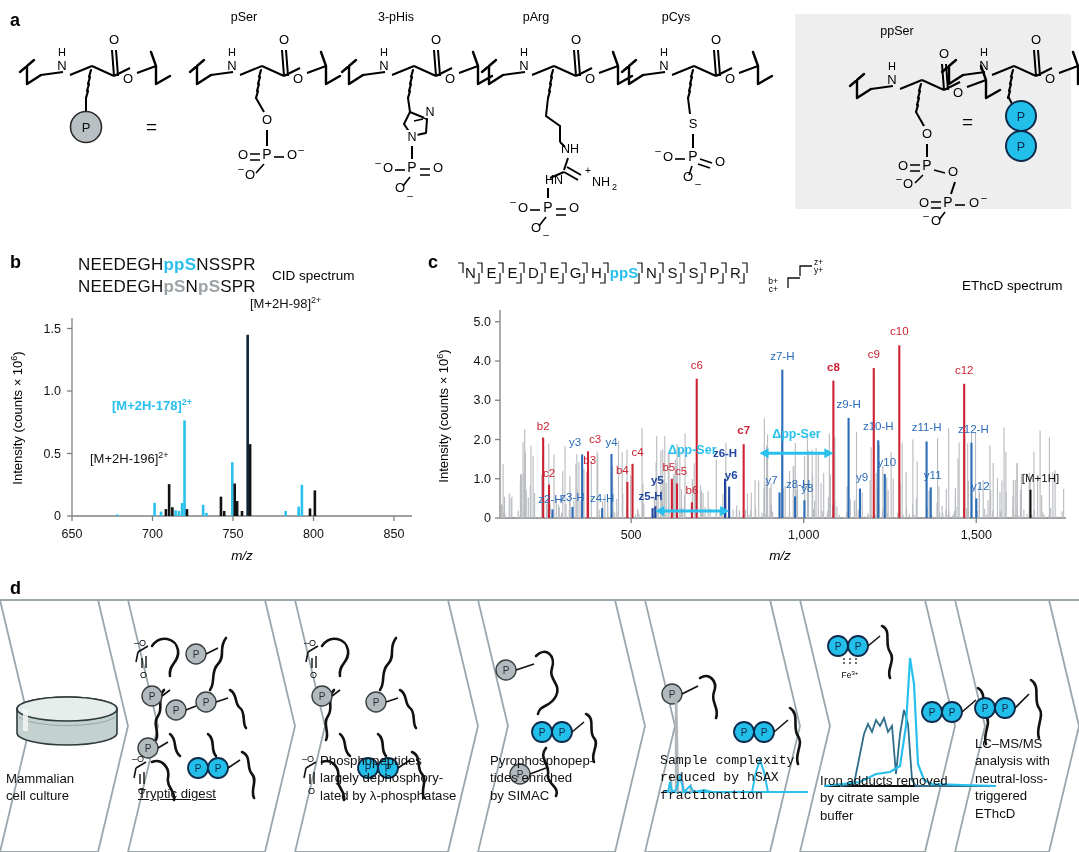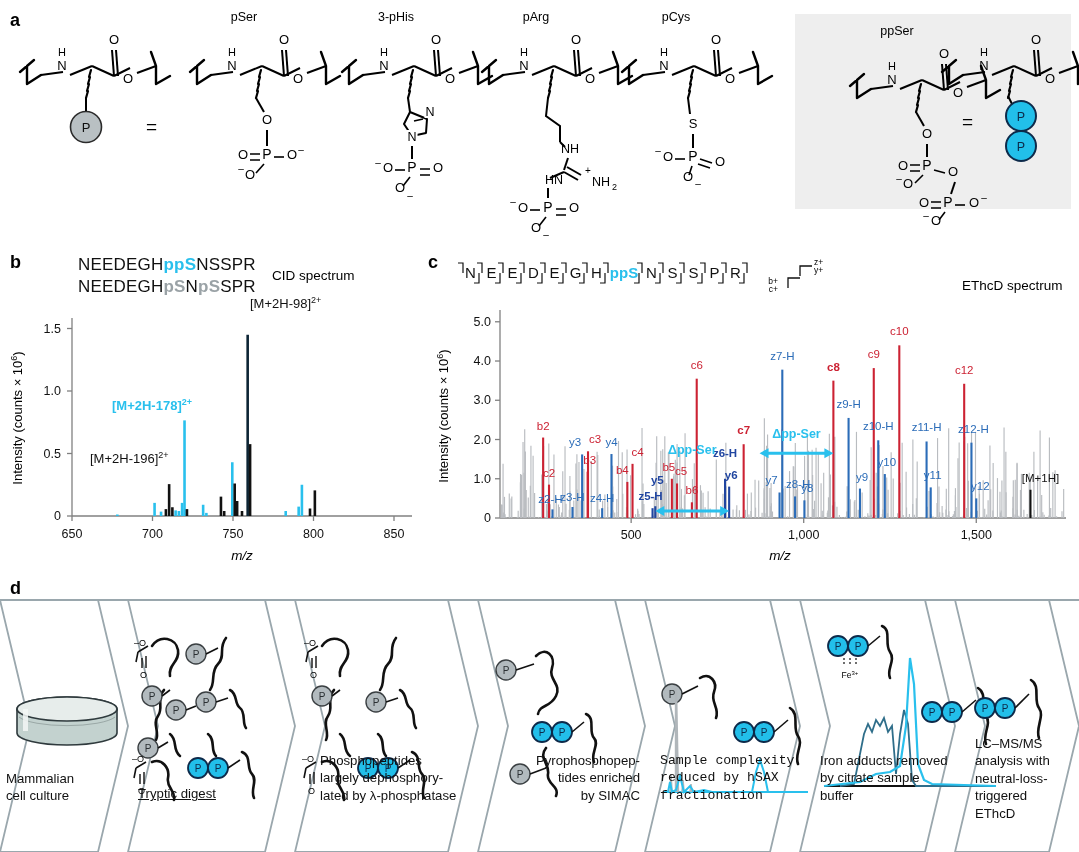--- a/index.html
+++ b/index.html
@@ -997,27 +997,27 @@
   </g>
 </svg>
 
 <div id="pd-captions">
     <div class="abs flowtext" style="left: 6px; top: 770px; width: 150px; white-space: pre-line;">Mammalian
 cell culture</div>
     <div class="abs flowtext" style="left: 138px; top: 785px; width: 150px; white-space: pre-line; text-decoration: underline;">Tryptic digest</div>
     <div class="abs flowtext" style="left: 320px; top: 752px; width: 150px; white-space: pre-line;">Phosphopeptides
 largely dephosphory-
 lated by λ-phosphatase</div>
-    <div class="abs flowtext" style="left: 490px; top: 752px; width: 150px; white-space: pre-line; text-align: right;">Pyrophosphopep-
+    <div class="abs flowtext" style="left: 490px; top: 752px; width: 150px; white-space: pre-line;">Pyrophosphopep-
 tides enriched
 by SIMAC</div>
     <div class="abs flowtext" style="left: 660px; top: 752px; width: 150px; white-space: pre-line; font-family: Liberation Mono, monospace;">Sample complexity
 reduced by hSAX
 fractionation</div>
-    <div class="abs flowtext" style="left: 820px; top: 752px; width: 150px; white-space: pre-line;">Iron adducts removed
+    <div class="abs flowtext" style="left: 820px; top: 772px; width: 150px; white-space: pre-line;">Iron adducts removed
 by citrate sample
 buffer</div>
     <div class="abs flowtext" style="left: 975px; top: 735px; width: 150px; white-space: pre-line;">LC–MS/MS
 analysis with
 neutral-loss-
 triggered
 EThcD</div>
   </div>
 
 </body></html>

